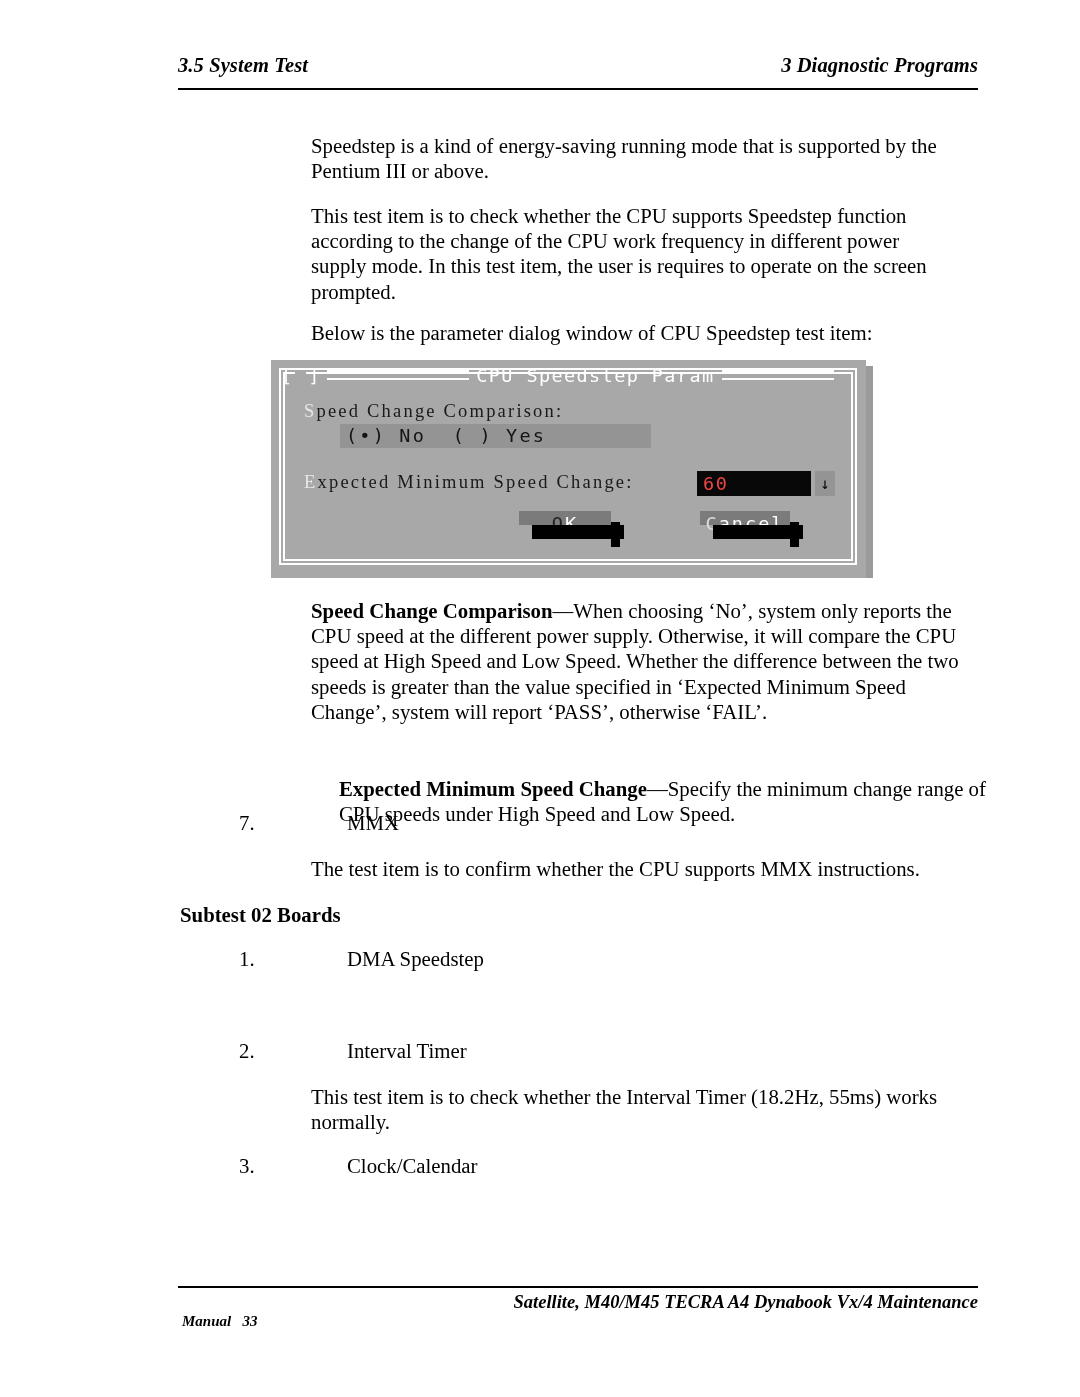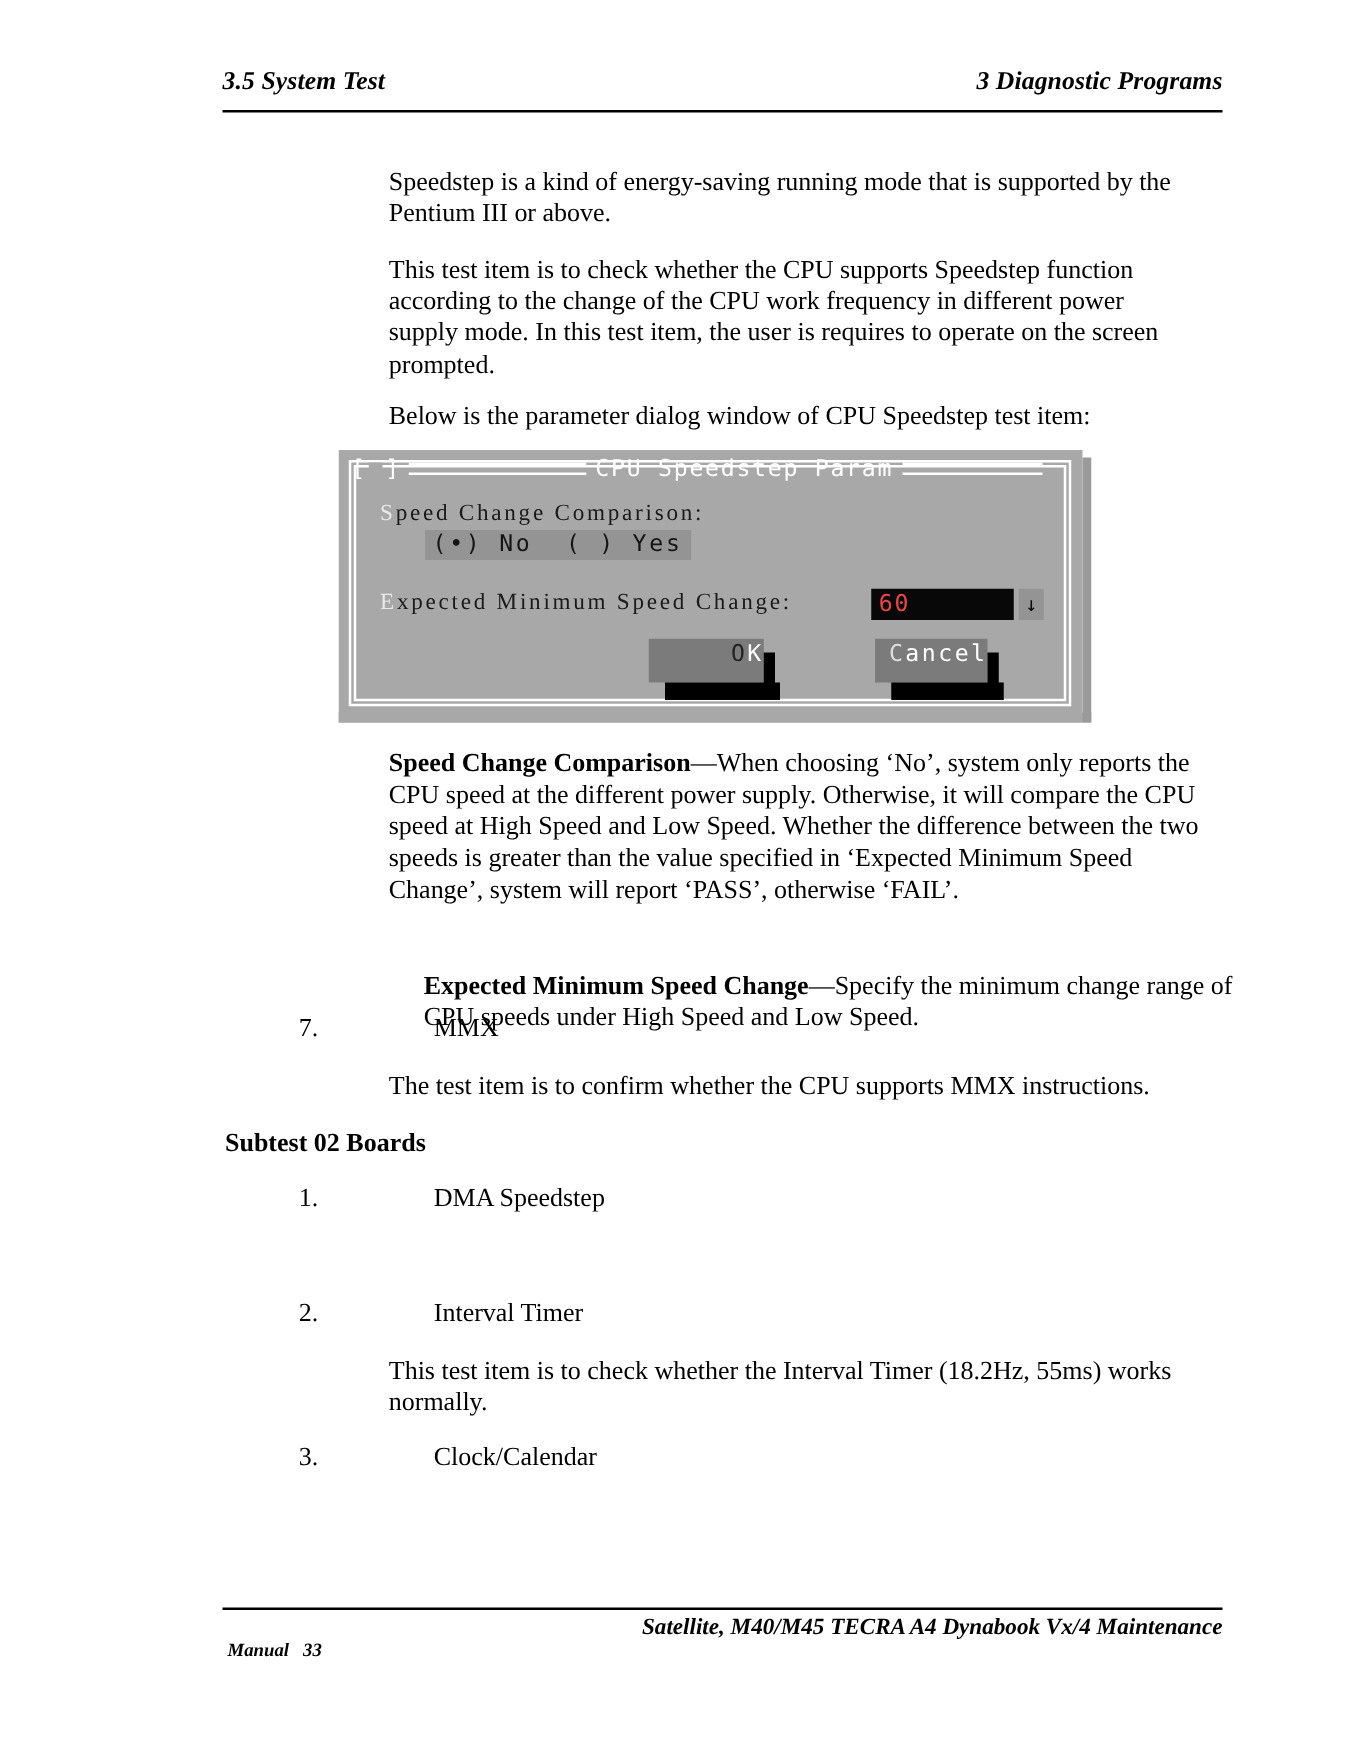--- a/index.html
+++ b/index.html
@@ -164,21 +164,21 @@
     letter-spacing: 2.2px;
     color: #1a1a1a;
     white-space: pre;
   }
   .dos-hotkey { color: #e8e8e8; }
 
   .dos-radio-row {
     position: absolute;
     left: 340px;
     top: 424px;
-    width: 213px;
+    width: 311px;
     height: 24px;
     background: #949494;
     color: #141414;
     font-size: 18.5px;
     letter-spacing: 2.2px;
     line-height: 24px;
     white-space: pre;
     padding-left: 6px;
     box-sizing: border-box;
     font-family: "DejaVu Sans Mono", "Liberation Mono", monospace;
@@ -208,26 +208,26 @@
     background: #949494;
     color: #0a0a0a;
     font-size: 16px;
     line-height: 25px;
     text-align: center;
     font-family: "DejaVu Sans Mono", "Liberation Mono", monospace;
   }
 
   .dos-btn {
     position: absolute;
-    height: 35px;
+    height: 14px;
     background: #7b7b7b;
     font-size: 18.5px;
     letter-spacing: 2px;
     line-height: 25px;
-    text-align: right;
+    text-align: center;
     color: #ffffff;
     font-family: "DejaVu Sans Mono", "Liberation Mono", monospace;
     white-space: pre;
   }
   .dos-btn .shade-r {
     position: absolute;
     right: -9px;
     top: 11px;
     width: 9px;
     height: 25px;

